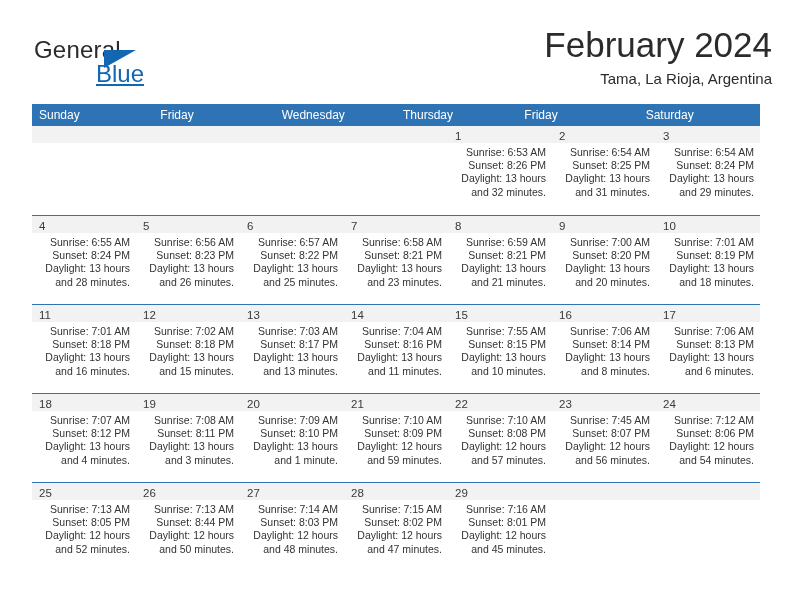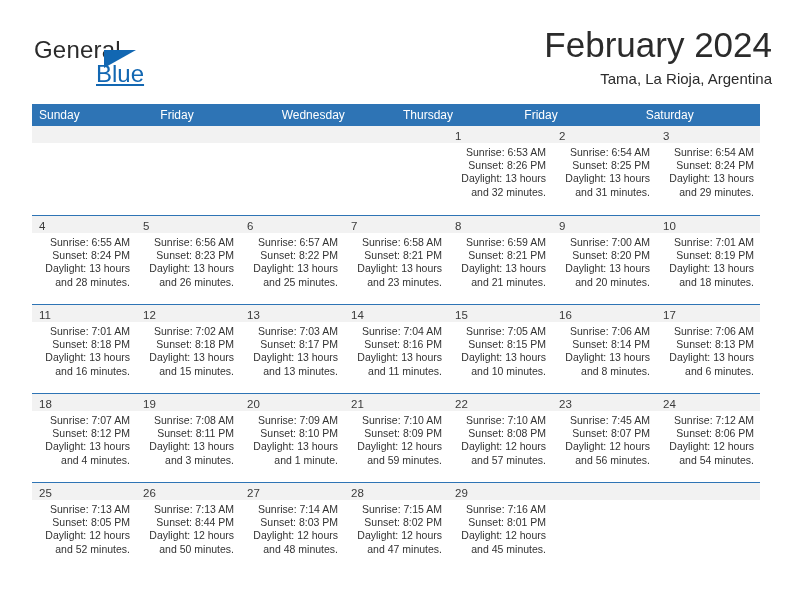--- a/index.html
+++ b/index.html
@@ -321,21 +321,21 @@
             <div class="cell-body">
               <div class="cell-line">Sunrise: 7:04 AM</div>
               <div class="cell-line">Sunset: 8:16 PM</div>
               <div class="cell-line">Daylight: 13 hours</div>
               <div class="cell-line">and 11 minutes.</div>
             </div>
           </div>
           <div class="cell">
             <div class="daynum-band"><span class="daynum">15</span></div>
             <div class="cell-body">
-              <div class="cell-line">Sunrise: 7:05 AM</div>
+              <div class="cell-line">Sunrise: 7:55 AM</div>
               <div class="cell-line">Sunset: 8:15 PM</div>
               <div class="cell-line">Daylight: 13 hours</div>
               <div class="cell-line">and 10 minutes.</div>
             </div>
           </div>
           <div class="cell">
             <div class="daynum-band"><span class="daynum">16</span></div>
             <div class="cell-body">
               <div class="cell-line">Sunrise: 7:06 AM</div>
               <div class="cell-line">Sunset: 8:14 PM</div>

